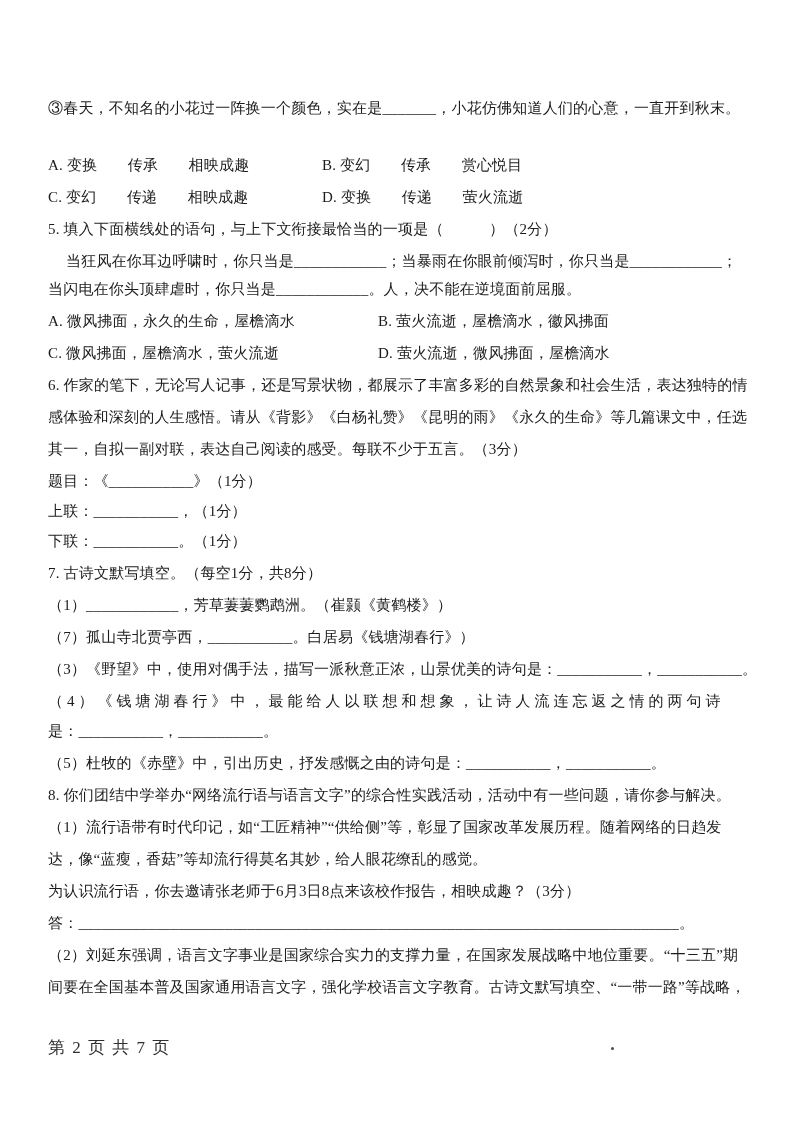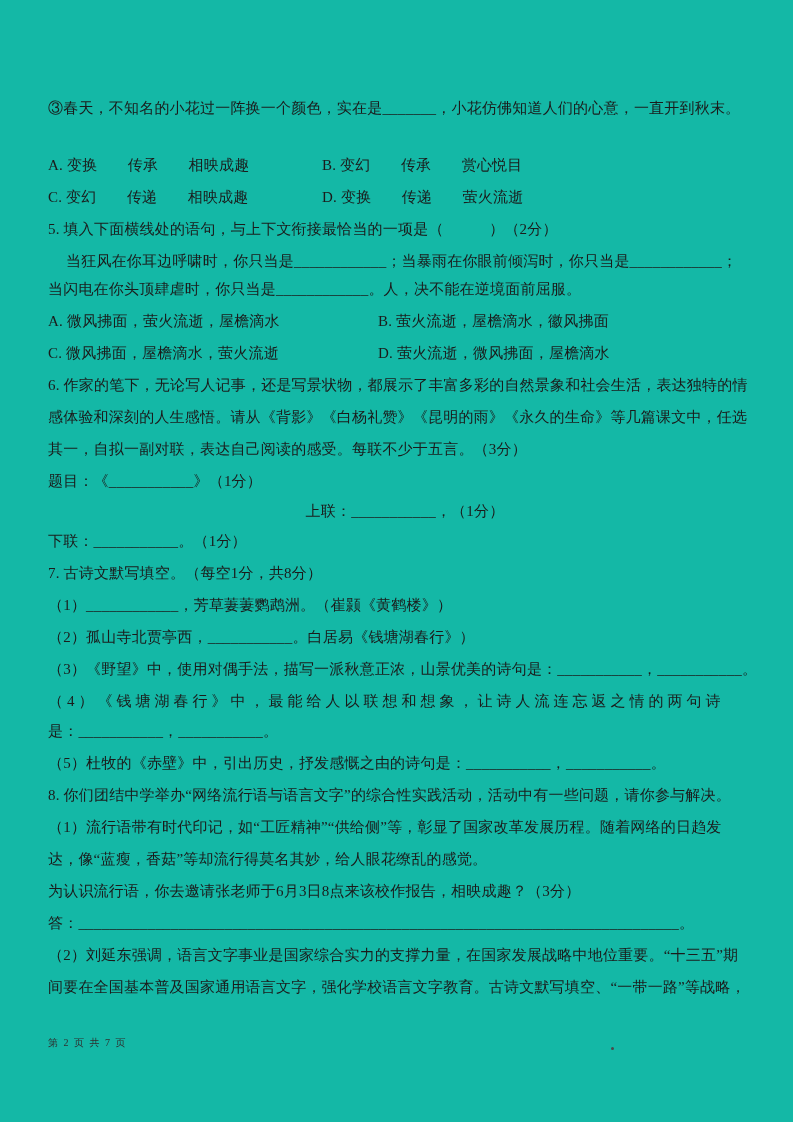--- a/index.html
+++ b/index.html
@@ -1,20 +1,20 @@
 <!DOCTYPE html>
 <html><head>
 <meta charset="utf-8">
 <style>
   html, body { margin: 0; padding: 0; background: #e8e8e8; }
   .page {
     position: relative;
     width: 793px;
     height: 1122px;
-    background: #14b8a6;
+    background: #ffffff;
     overflow: hidden;
     color: #1b1b1b;
     font-family: "Liberation Serif", "DejaVu Serif", serif;
   }
   .content {
     position: absolute;
     left: 48px;
     top: 92px;
     width: 714px;
   }
@@ -31,21 +31,21 @@
     font-family: "Liberation Sans", "DejaVu Sans", sans-serif;
     font-size: 15.5px;
   }
   .line.spread { letter-spacing: 4px; }
   .line .col1 { display: inline-block; vertical-align: top; }
   .line .col2 { display: inline-block; vertical-align: top; }
   .footer {
     position: absolute;
     left: 48px;
     top: 1036px;
-    font-size: 10px;
+    font-size: 17px;
     letter-spacing: 1.5px;
     color: #2f2f2f;
     font-family: "Liberation Serif", "DejaVu Serif", serif;
   }
   .stray-dot {
     position: absolute;
     left: 611px;
     top: 1047px;
     width: 3px;
     height: 3px;
@@ -57,31 +57,31 @@
 <body>
 
 <div class="page">
   <div class="content">
       <div class="line">③春天，不知名的小花过一阵换一个颜色，实在是_______，小花仿佛知道人们的心意，一直开到秋末。</div>
       <div class="line" style="margin-top: 25px;"><span class="col1" style="width: 274px;">A. 变换　　传承　　相映成趣</span><span class="col2">B. 变幻　　传承　　赏心悦目</span></div>
       <div class="line"><span class="col1" style="width: 274px;">C. 变幻　　传递　　相映成趣</span><span class="col2">D. 变换　　传递　　萤火流逝</span></div>
       <div class="line">5. 填入下面横线处的语句，与上下文衔接最恰当的一项是（　　　）（2分）</div>
       <div class="line indent">当狂风在你耳边呼啸时，你只当是____________；当暴雨在你眼前倾泻时，你只当是____________；</div>
       <div class="line" style="margin-top: -4px;">当闪电在你头顶肆虐时，你只当是____________。人，决不能在逆境面前屈服。</div>
-      <div class="line"><span class="col1" style="width: 330px;">A. 微风拂面，萤火流逝，屋檐滴水</span><span class="col2">B. 萤火流逝，屋檐滴水，徽风拂面</span></div>
+      <div class="line"><span class="col1" style="width: 330px;">A. 微风拂面，永久的生命，屋檐滴水</span><span class="col2">B. 萤火流逝，屋檐滴水，徽风拂面</span></div>
       <div class="line"><span class="col1" style="width: 330px;">C. 微风拂面，屋檐滴水，萤火流逝</span><span class="col2">D. 萤火流逝，微风拂面，屋檐滴水</span></div>
       <div class="line">6. 作家的笔下，无论写人记事，还是写景状物，都展示了丰富多彩的自然景象和社会生活，表达独特的情</div>
       <div class="line">感体验和深刻的人生感悟。请从《背影》《白杨礼赞》《昆明的雨》《永久的生命》等几篇课文中，任选</div>
       <div class="line">其一，自拟一副对联，表达自己阅读的感受。每联不少于五言。（3分）</div>
       <div class="line">题目：《___________》（1分）</div>
-      <div class="line" style="margin-top: -2px; text-align: center;">上联：___________，（1分）</div>
+      <div class="line" style="margin-top: -2px;">上联：___________，（1分）</div>
       <div class="line" style="margin-top: -2px;">下联：___________。（1分）</div>
       <div class="line">7. 古诗文默写填空。（每空1分，共8分）</div>
       <div class="line">（1）____________，芳草萋萋鹦鹉洲。（崔颢《黄鹤楼》）</div>
-      <div class="line">（2）孤山寺北贾亭西，___________。白居易《钱塘湖春行》）</div>
+      <div class="line">（7）孤山寺北贾亭西，___________。白居易《钱塘湖春行》）</div>
       <div class="line">（3）《野望》中，使用对偶手法，描写一派秋意正浓，山景优美的诗句是：___________，___________。</div>
       <div class="line spread">（4）《钱塘湖春行》中，最能给人以联想和想象，让诗人流连忘返之情的两句诗</div>
       <div class="line" style="margin-top: -2px;">是：___________，___________。</div>
       <div class="line">（5）杜牧的《赤壁》中，引出历史，抒发感慨之由的诗句是：___________，___________。</div>
       <div class="line">8. 你们团结中学举办“网络流行语与语言文字”的综合性实践活动，活动中有一些问题，请你参与解决。</div>
       <div class="line">（1）流行语带有时代印记，如“工匠精神”“供给侧”等，彰显了国家改革发展历程。随着网络的日趋发</div>
       <div class="line">达，像“蓝瘦，香菇”等却流行得莫名其妙，给人眼花缭乱的感觉。</div>
       <div class="line">为认识流行语，你去邀请张老师于6月3日8点来该校作报告，相映成趣？（3分）</div>
       <div class="line">答：______________________________________________________________________________。</div>
       <div class="line">（2）刘延东强调，语言文字事业是国家综合实力的支撑力量，在国家发展战略中地位重要。“十三五”期</div>

